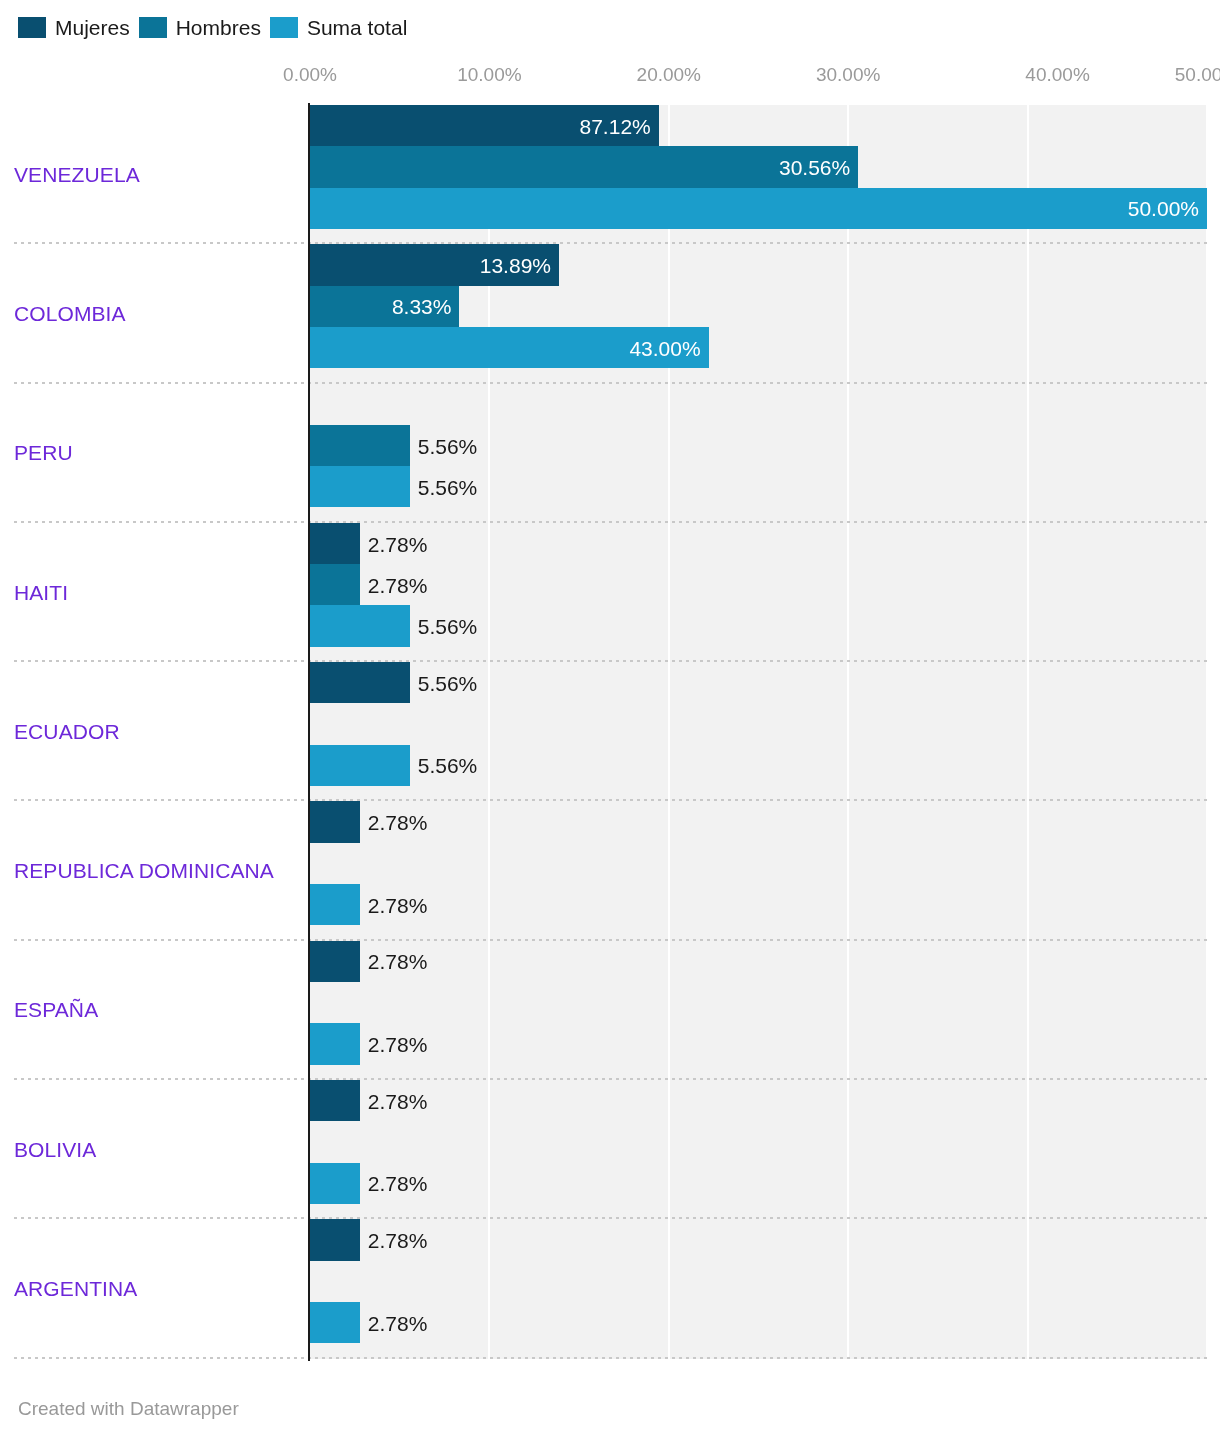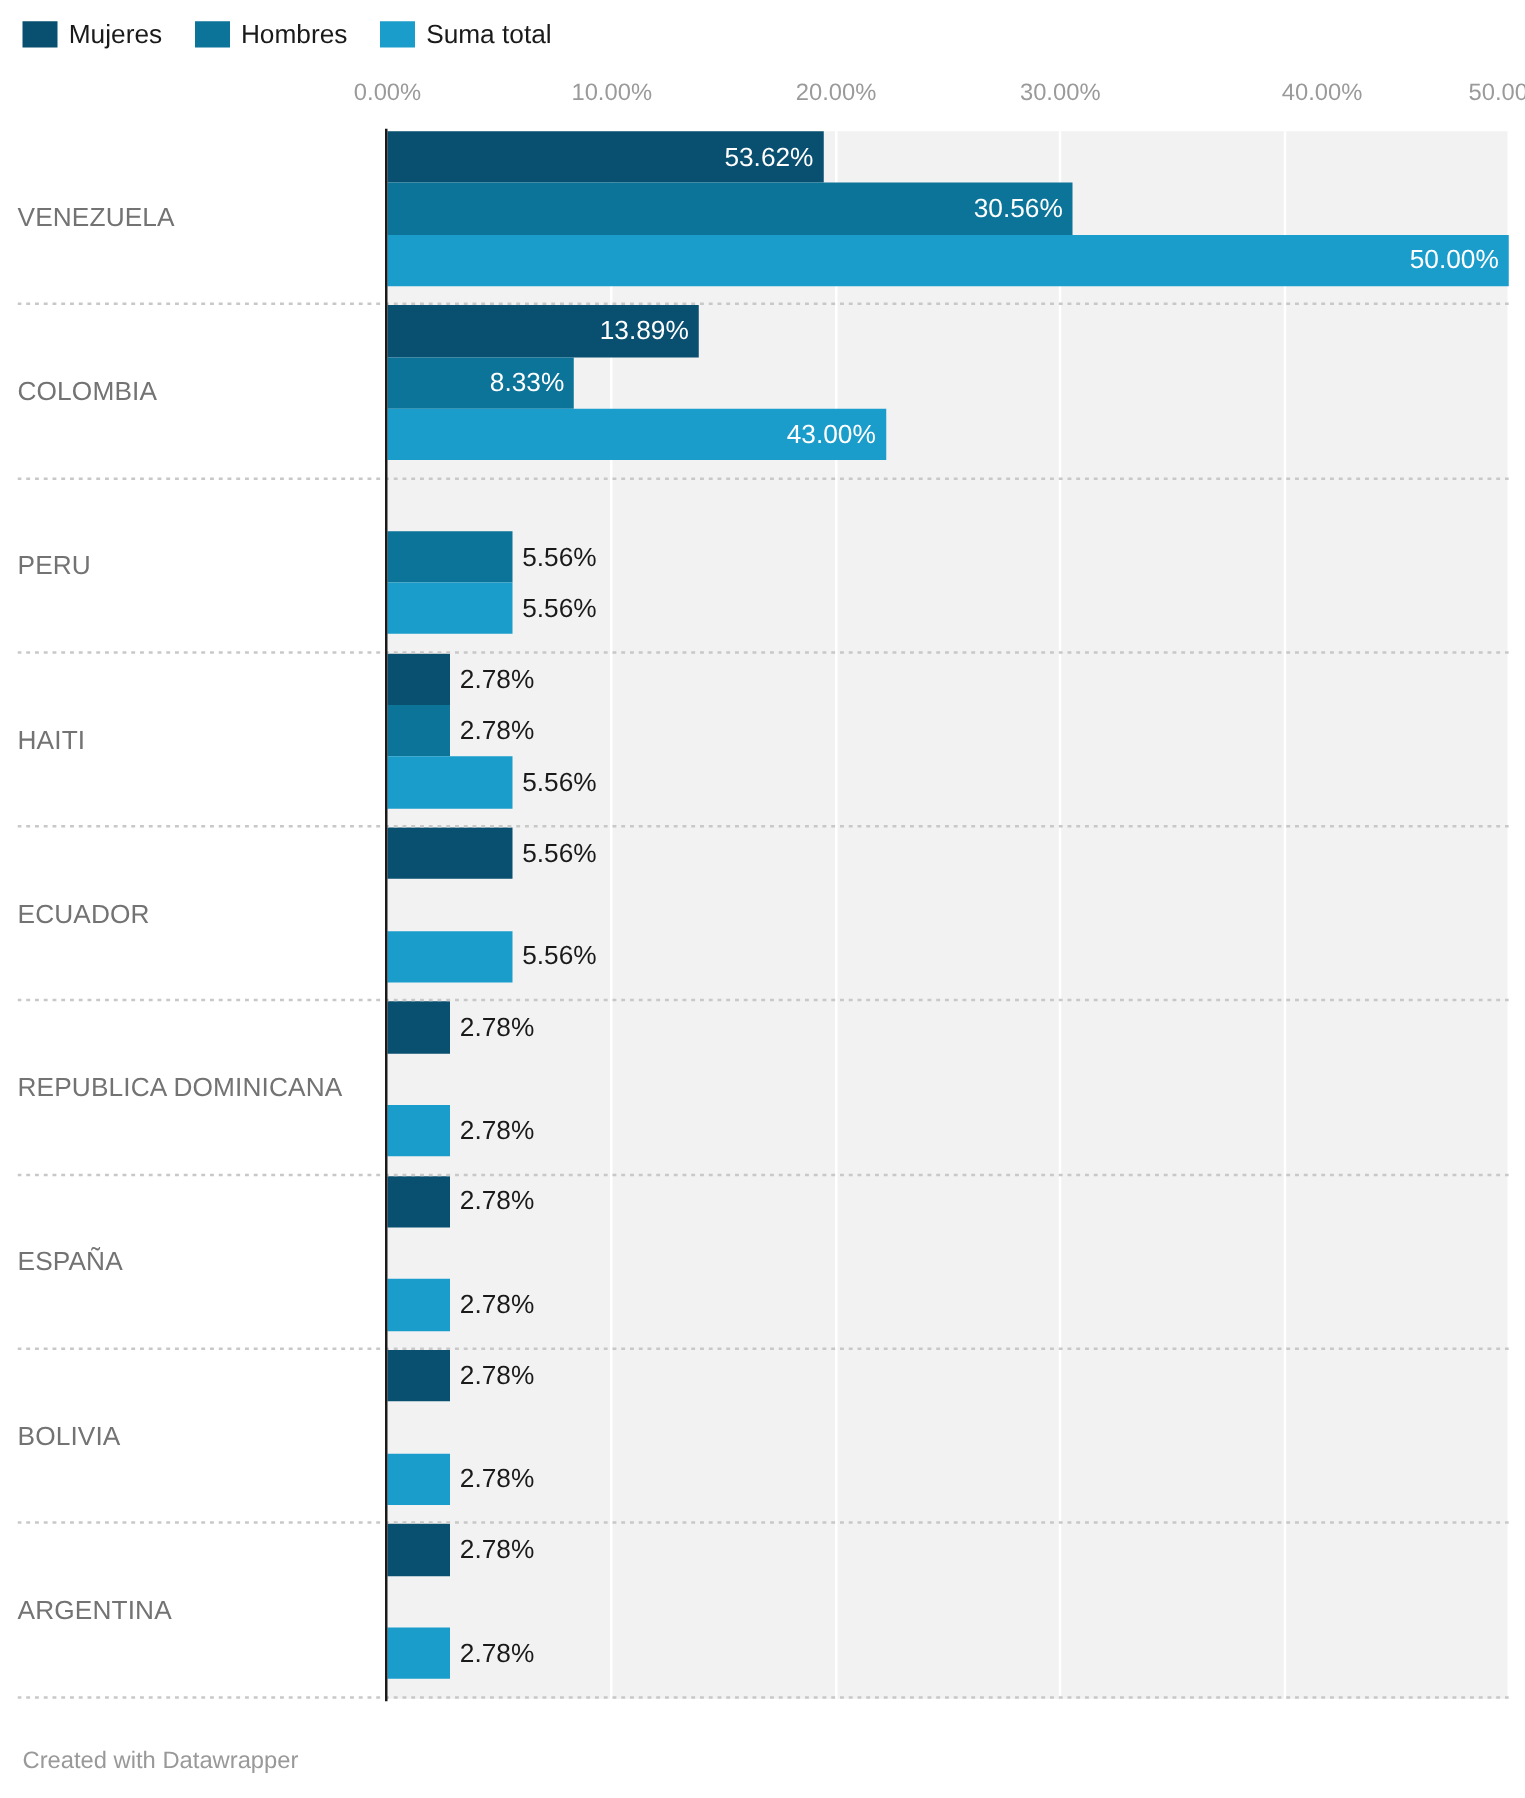--- a/index.html
+++ b/index.html
@@ -8,21 +8,21 @@
     background:#ffffff;
     font-family:"Liberation Sans", sans-serif;
     color:#1a1a1a;
     overflow:hidden;
     position:relative;
   }
 
   
   #legend{
     position:absolute;left:18px;top:14px;
-    display:flex;gap:26px;
+    display:flex;gap:9px;
     height:26px;
   }
   .legend-item{display:flex;align-items:center;gap:9px;}
   .legend-swatch{width:28px;height:21px;display:block;}
   .legend-label{font-size:21px;color:#1a1a1a;line-height:21px;white-space:nowrap;}
 
   
   #axis{
     position:absolute;top:64px;left:0;width:1220px;height:26px;
   }
@@ -57,21 +57,21 @@
     height:139.3px;
   }
   .row-sep{
     position:absolute;left:14px;right:13px;bottom:0;height:2px;
     background-image:repeating-linear-gradient(to right,#c8c8c8 0 3px,transparent 3px 7px);
     background-size:7px 2px;background-repeat:repeat-x;
     z-index:5;
   }
   .row-label{
     position:absolute;left:14px;top:50%;transform:translateY(-50%);
-    font-size:21px;color:#737373;white-space:nowrap;
+    font-size:21px;color:#6d28d9;white-space:nowrap;
     letter-spacing:0.1px;
   }
   .bars{
     position:absolute;left:310px;top:0px;right:13px;height:124px;
   }
   .bar-slot{
     position:relative;height:41.3px;
   }
   .bar{
     position:absolute;left:0;top:0;bottom:0;
@@ -125,21 +125,21 @@
     <div class="gridline" style="left: 896px;"></div>
   </div>
 <div id="zeroline"></div>
 
 <div id="rows">
     <div class="row">
       <div class="row-label">VENEZUELA</div>
       <div class="bars">
         <div class="bar-slot">
           <div class="bar" style="width: 348.754px; background: rgb(9, 79, 112);"></div>
-          <div class="bar-value inside" style="left: 340.754px; transform: translate(-100%, -50%);">53.62%</div>
+          <div class="bar-value inside" style="left: 340.754px; transform: translate(-100%, -50%);">87.12%</div>
         </div>
         <div class="bar-slot">
           <div class="bar" style="width: 548.246px; background: rgb(11, 116, 152);"></div>
           <div class="bar-value inside" style="left: 540.246px; transform: translate(-100%, -50%);">30.56%</div>
         </div>
         <div class="bar-slot">
           <div class="bar" style="width: 897px; background: rgb(27, 157, 203);"></div>
           <div class="bar-value inside" style="left: 889px; transform: translate(-100%, -50%);">50.00%</div>
         </div>
       </div>

